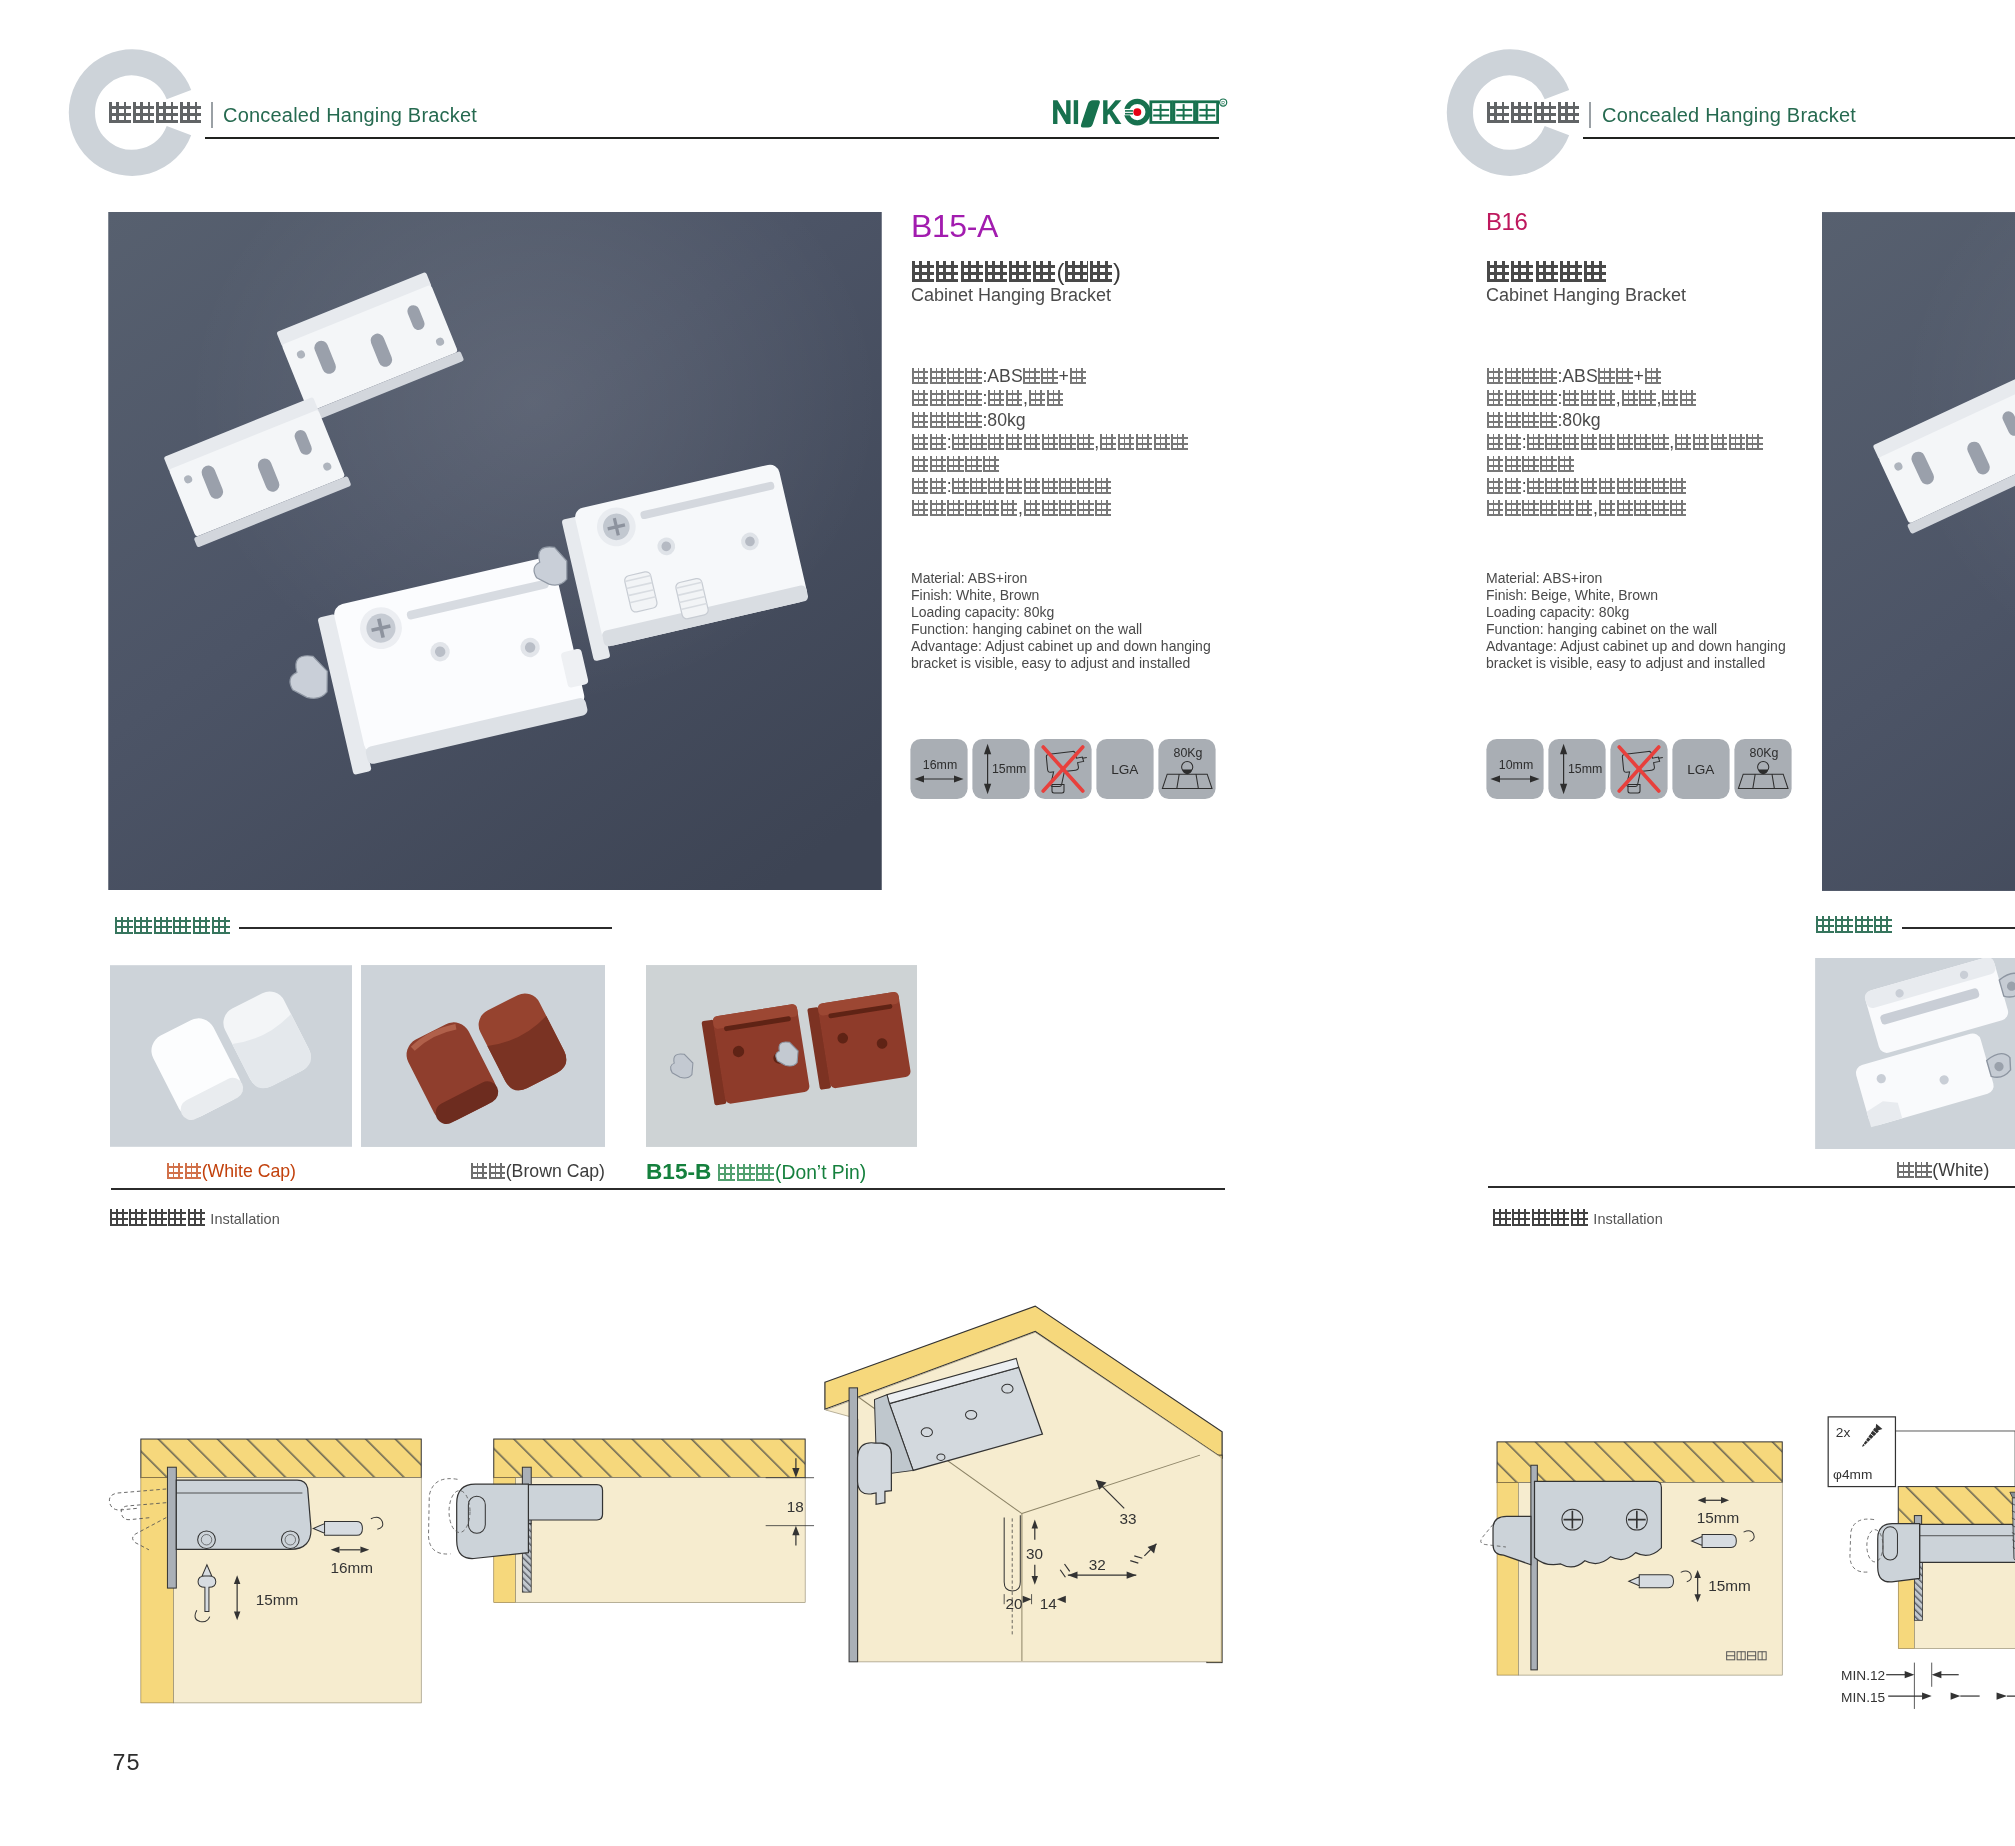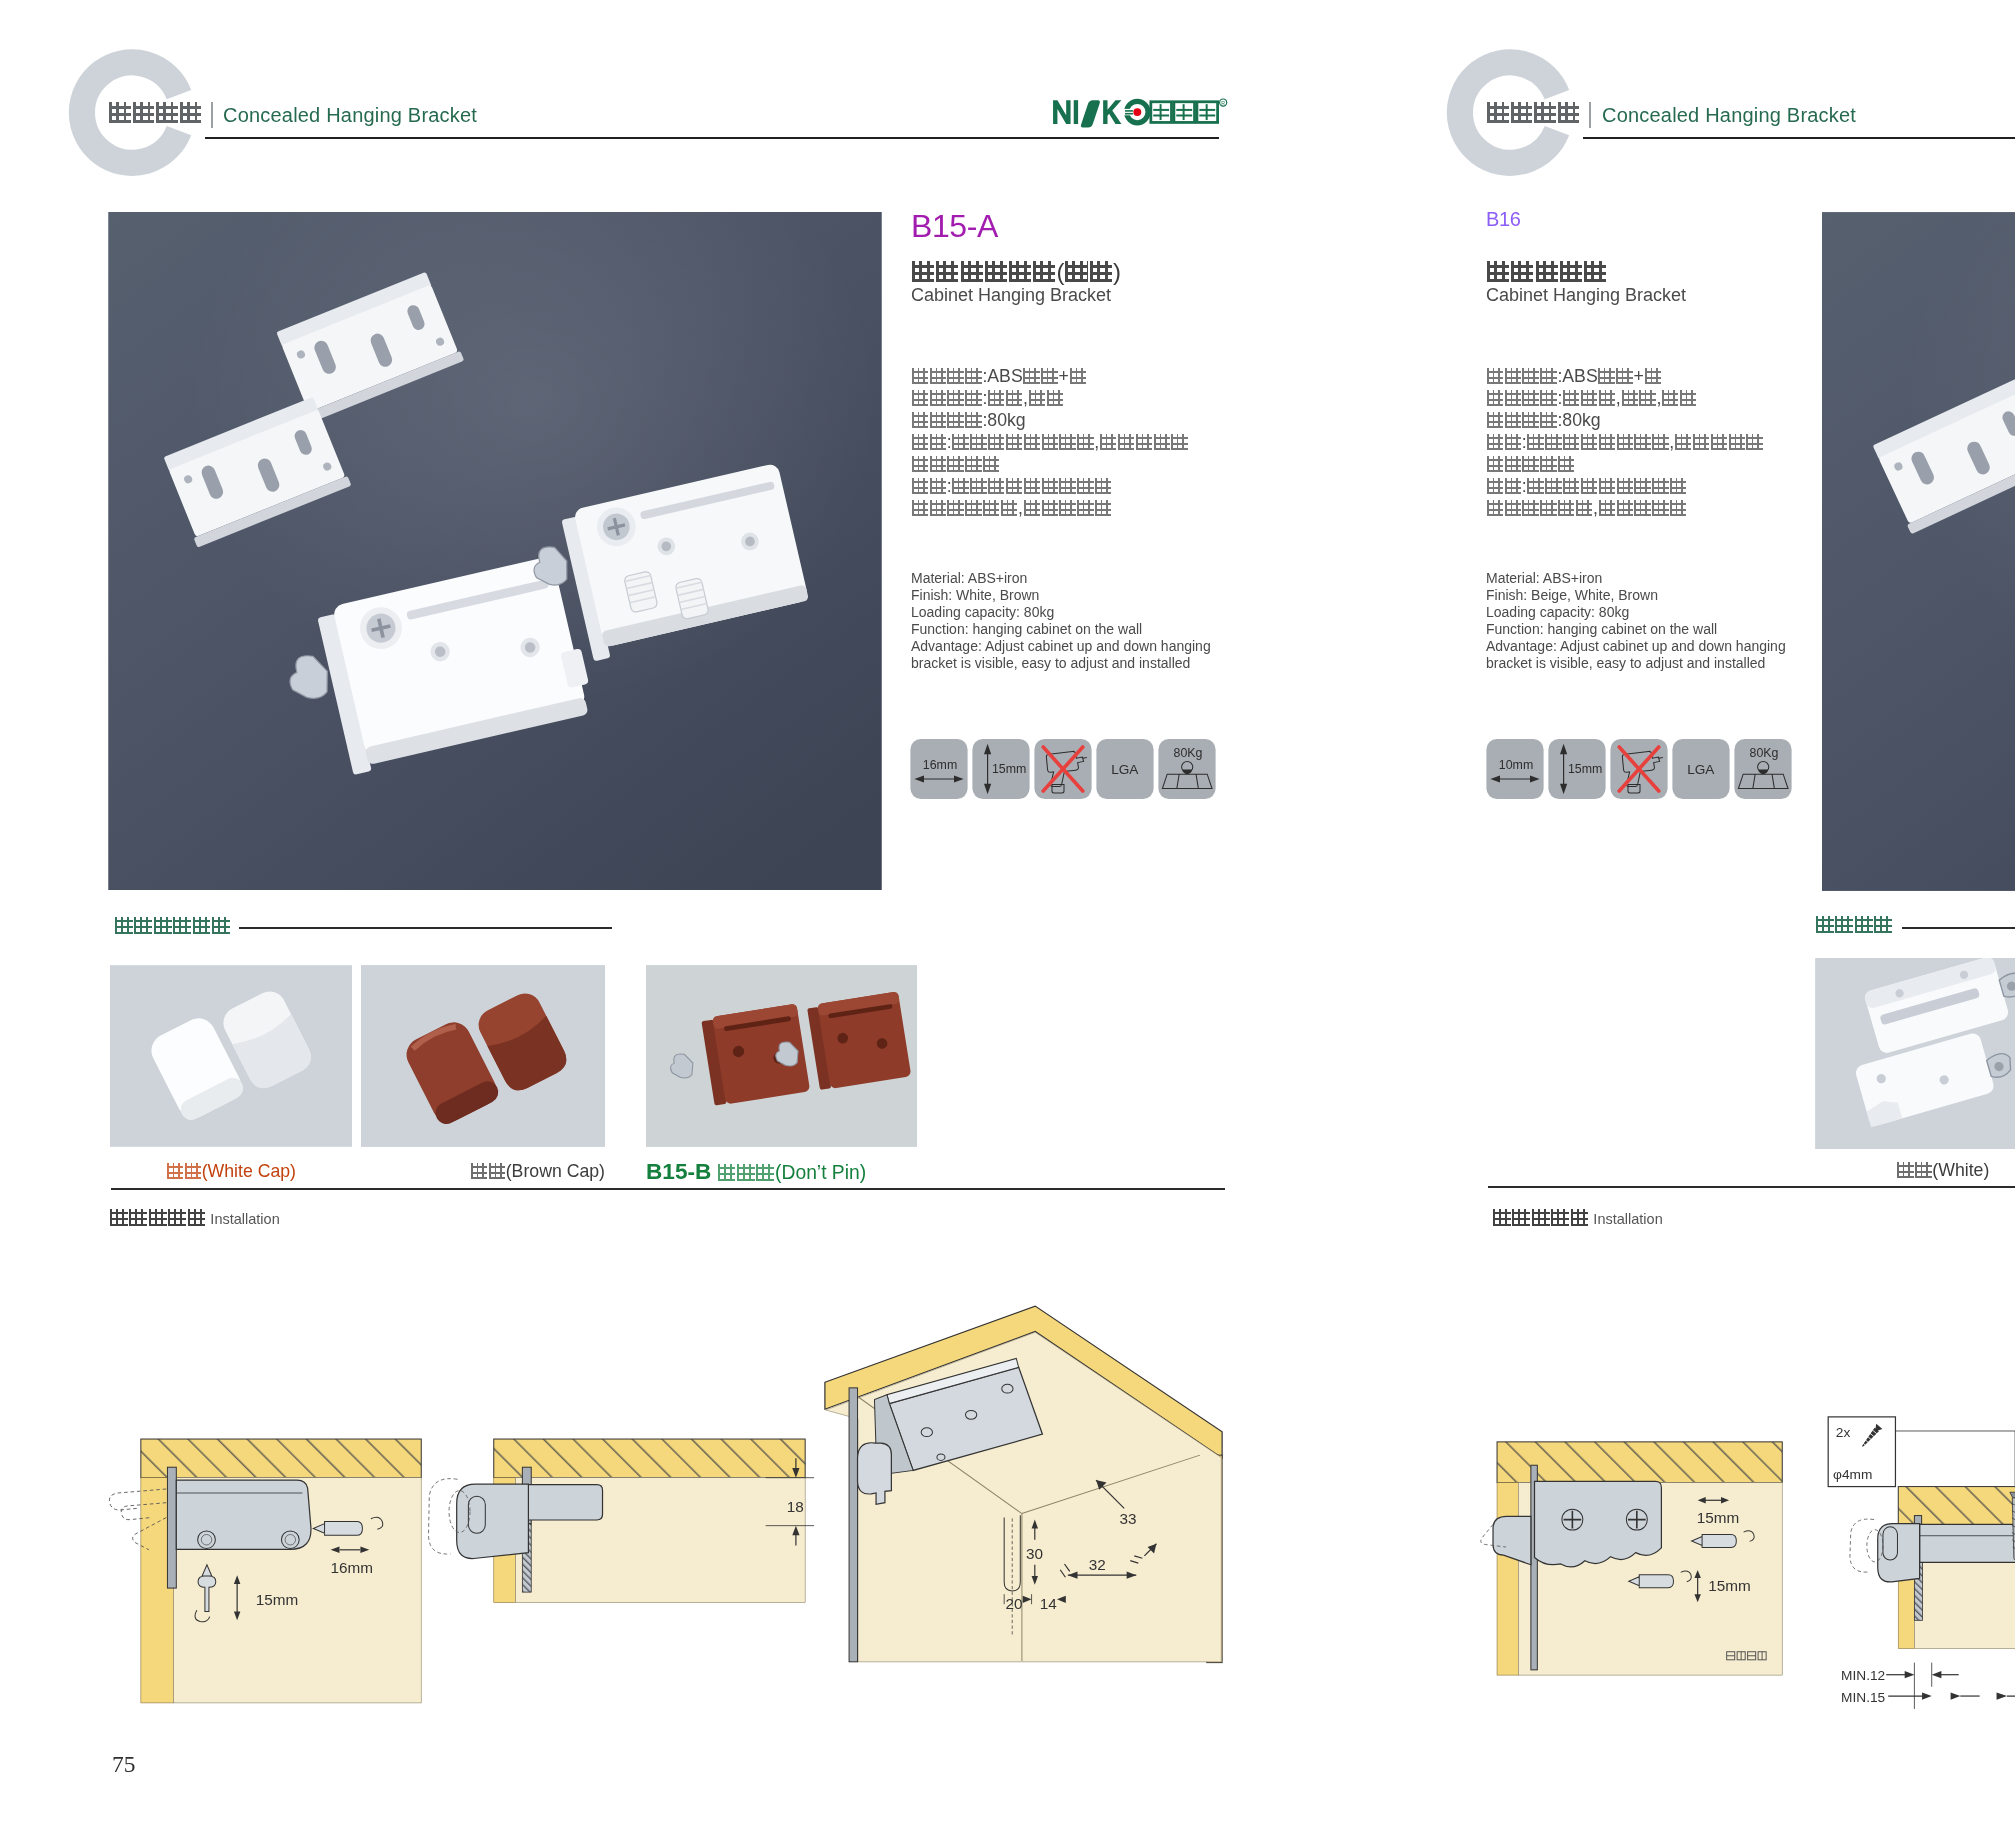--- a/index.html
+++ b/index.html
@@ -59,41 +59,41 @@
     <rect x="310" y="44" width="40" height="5" fill="#17714e"></rect>
     <rect x="326" y="18" width="5" height="40" fill="#17714e"></rect>
     <rect x="362" y="12" width="52" height="52" fill="none" stroke="#17714e" stroke-width="7"></rect>
     <rect x="368" y="30" width="40" height="5" fill="#17714e"></rect>
     <rect x="368" y="44" width="40" height="5" fill="#17714e"></rect>
     <rect x="384" y="18" width="5" height="40" fill="#17714e"></rect>
 <circle cx="428" cy="14" r="9" fill="none" stroke="#17714e" stroke-width="3"></circle>
 <text x="428" y="19" font-size="13" fill="#17714e" text-anchor="middle" font-family="Liberation Sans">R</text>
 </svg>
 
-<div class="abs" style="left:112px;top:1751px;font-size:23.4px;color:#2e2e2e;font-family:Liberation Serif, serif">75</div>
+<div class="abs" style="left:112px;top:1751px;font-size:23.4px;color:#2e2e2e;font-family:Liberation Mono, monospace">75</div>
 
 <div class="abs" style="left:911px;top:208px;font-size:32px;color:#a21caf;letter-spacing:-0.4px">B15-A</div>
 
 <div class="abs" style="left:911px;top:258px;font-size:24px;color:#3a3a3a"><i class="c cb"></i><i class="c cb"></i><i class="c cb"></i><i class="c cb"></i><i class="c cb"></i><i class="c cb"></i>(<i class="c cb"></i><i class="c cb"></i>)</div>
 
 <div class="abs" style="left:911px;top:285px;font-size:18px;color:#4a4a4a">Cabinet Hanging Bracket</div>
 
 <div class="abs" style="left:911px;top:365px;font-size:17.7px;line-height:22px;color:#4a4a4a">
 <i class="c"></i><i class="c"></i><i class="c"></i><i class="c"></i>:ABS<i class="c"></i><i class="c"></i>+<i class="c"></i><br>
 <i class="c"></i><i class="c"></i><i class="c"></i><i class="c"></i>:<i class="c"></i><i class="c"></i>,<i class="c"></i><i class="c"></i><br>
 <i class="c"></i><i class="c"></i><i class="c"></i><i class="c"></i>:80kg<br>
 <i class="c"></i><i class="c"></i>:<i class="c"></i><i class="c"></i><i class="c"></i><i class="c"></i><i class="c"></i><i class="c"></i><i class="c"></i><i class="c"></i>,<i class="c"></i><i class="c"></i><i class="c"></i><i class="c"></i><i class="c"></i><br>
 <i class="c"></i><i class="c"></i><i class="c"></i><i class="c"></i><i class="c"></i><br>
 <i class="c"></i><i class="c"></i>:<i class="c"></i><i class="c"></i><i class="c"></i><i class="c"></i><i class="c"></i><i class="c"></i><i class="c"></i><i class="c"></i><i class="c"></i><br>
 <i class="c"></i><i class="c"></i><i class="c"></i><i class="c"></i><i class="c"></i><i class="c"></i>,<i class="c"></i><i class="c"></i><i class="c"></i><i class="c"></i><i class="c"></i></div>
 
 <div class="abs" style="left:911px;top:570px;font-size:14px;line-height:17px;color:#4a4a4a">
 Material: ABS+iron<br>Finish: White, Brown<br>Loading capacity: 80kg<br>Function: hanging cabinet on the wall<br>Advantage: Adjust cabinet up and down hanging<br>bracket is visible, easy to adjust and installed</div>
 
-<div class="abs" style="left:1486px;top:208px;font-size:20px;color:#8b5cf6;letter-spacing:-0.4px">B16</div>
+<div class="abs" style="left:1486px;top:208px;font-size:24px;color:#be185d;letter-spacing:-0.4px">B16</div>
 
 <div class="abs" style="left:1486px;top:258px;font-size:24px;color:#3a3a3a"><i class="c cb"></i><i class="c cb"></i><i class="c cb"></i><i class="c cb"></i><i class="c cb"></i></div>
 
 <div class="abs" style="left:1486px;top:285px;font-size:18px;color:#4a4a4a">Cabinet Hanging Bracket</div>
 
 <div class="abs" style="left:1486px;top:365px;font-size:17.7px;line-height:22px;color:#4a4a4a">
 <i class="c"></i><i class="c"></i><i class="c"></i><i class="c"></i>:ABS<i class="c"></i><i class="c"></i>+<i class="c"></i><br>
 <i class="c"></i><i class="c"></i><i class="c"></i><i class="c"></i>:<i class="c"></i><i class="c"></i><i class="c"></i>,<i class="c"></i><i class="c"></i>,<i class="c"></i><i class="c"></i><br>
 <i class="c"></i><i class="c"></i><i class="c"></i><i class="c"></i>:80kg<br>
 <i class="c"></i><i class="c"></i>:<i class="c"></i><i class="c"></i><i class="c"></i><i class="c"></i><i class="c"></i><i class="c"></i><i class="c"></i><i class="c"></i>,<i class="c"></i><i class="c"></i><i class="c"></i><i class="c"></i><i class="c"></i><br>

